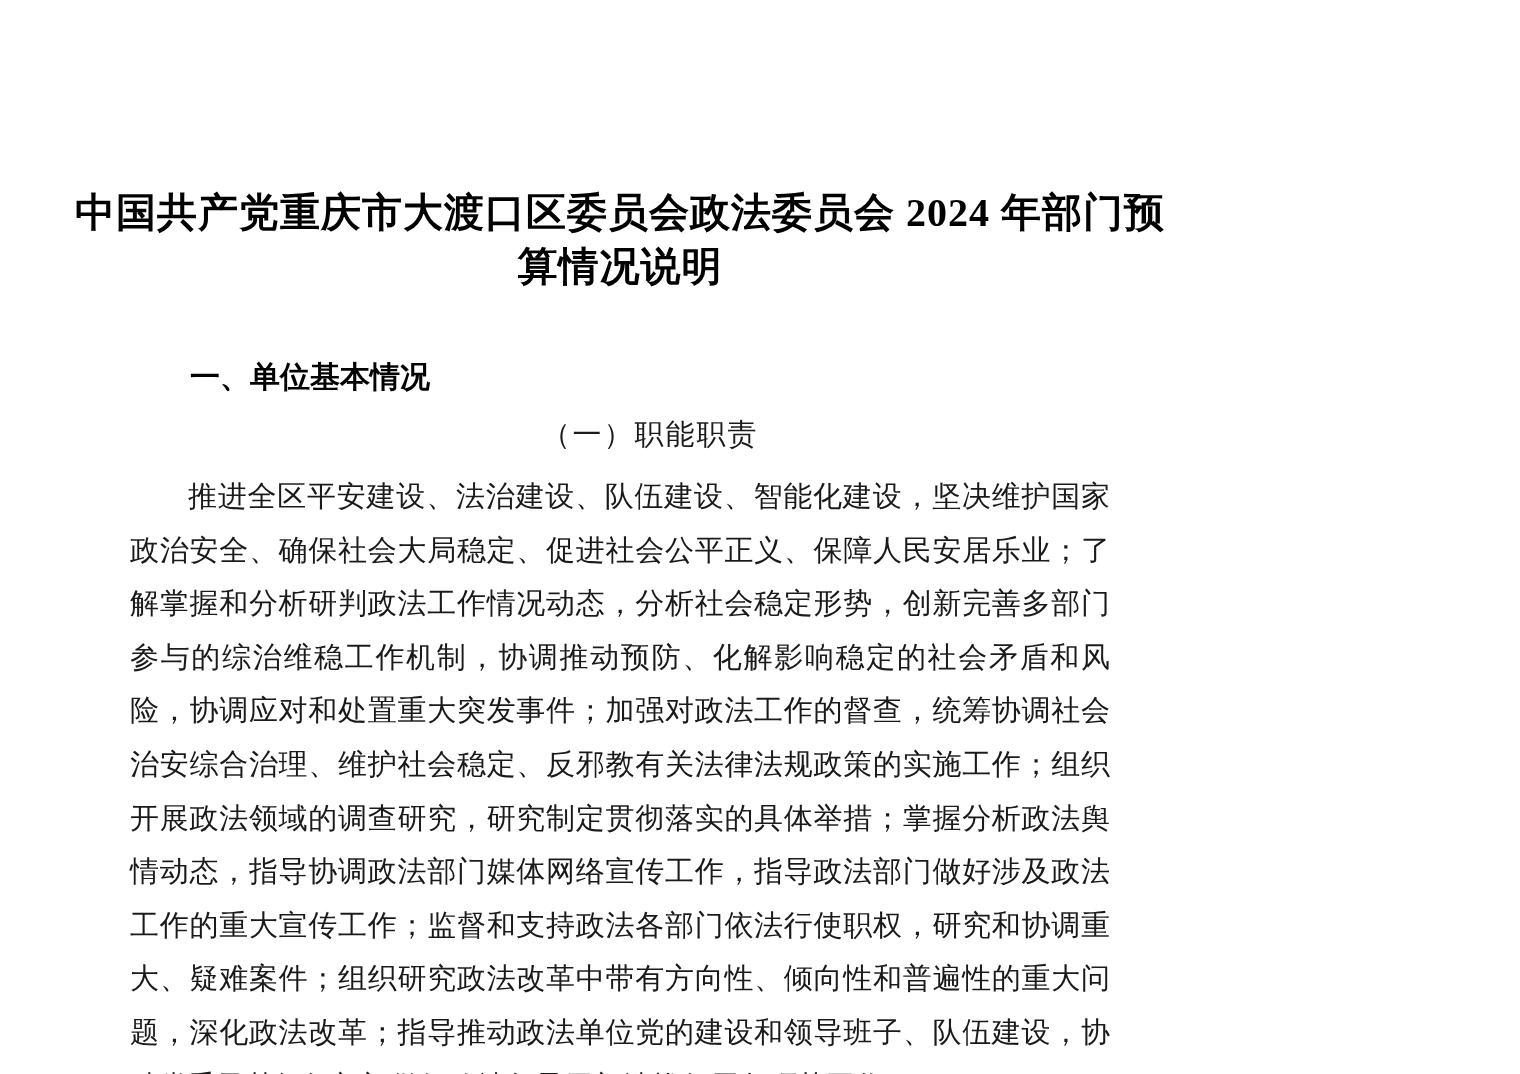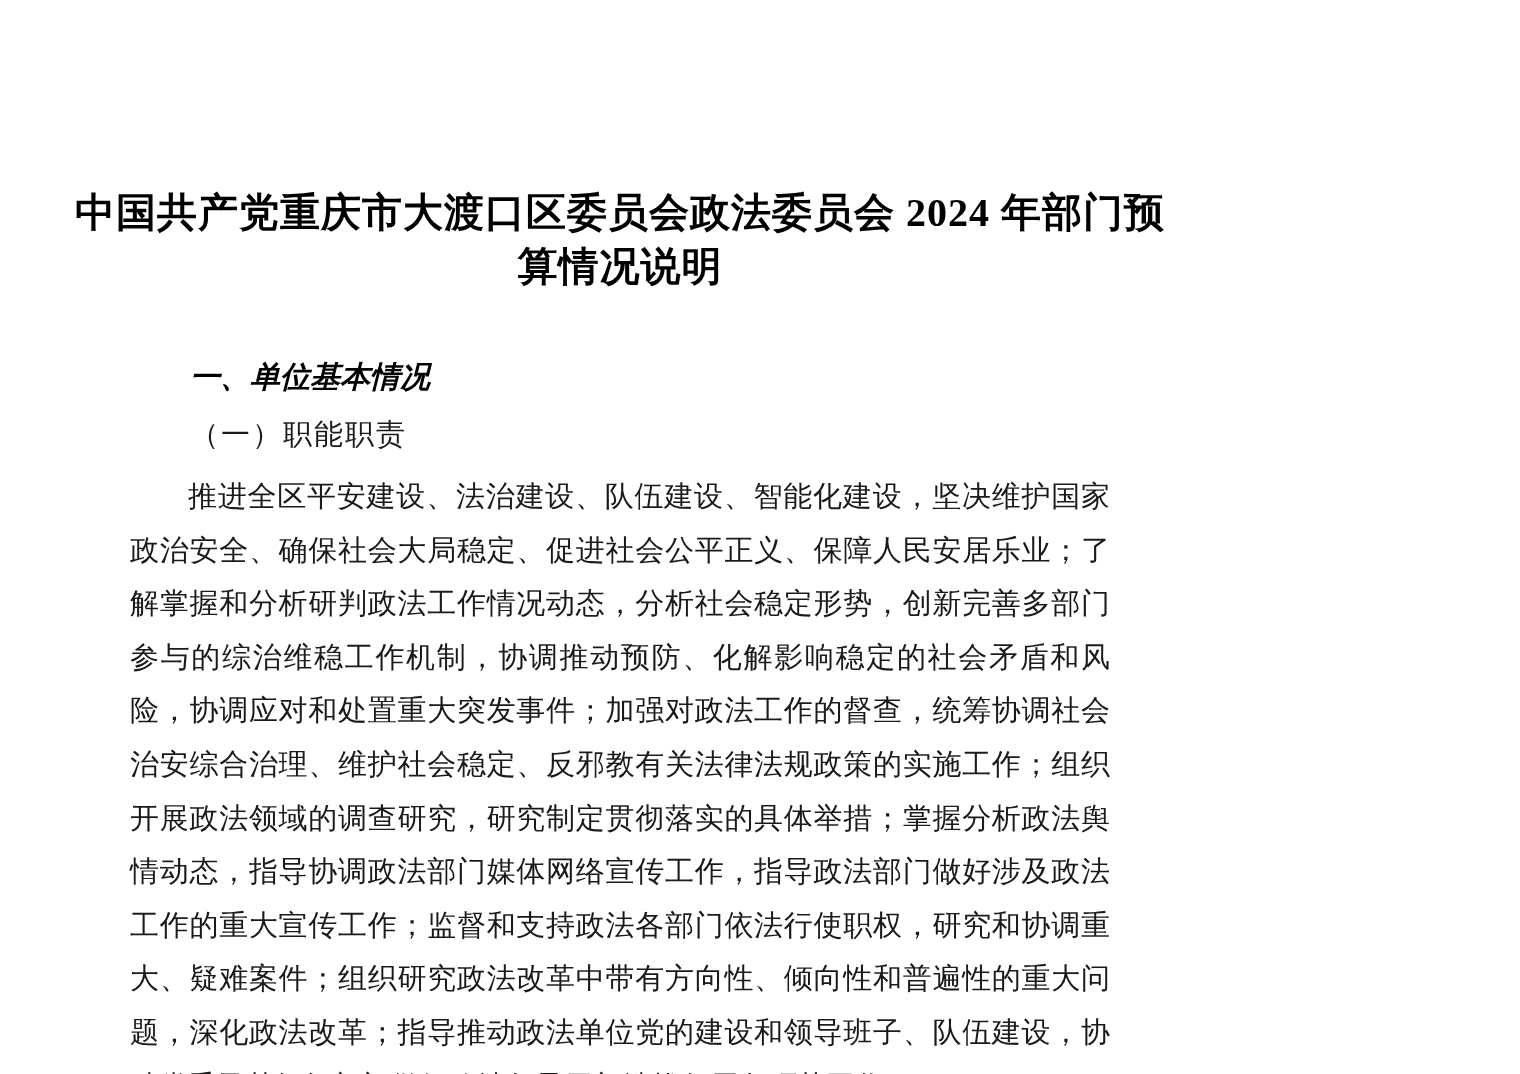--- a/index.html
+++ b/index.html
@@ -27,30 +27,30 @@
     color: #000000;
   }
   .section-heading {
     margin: 60px 130px 0 130px;
     padding-left: 60px;
     font-family: "Liberation Sans", sans-serif;
     font-weight: bold;
     font-size: 30px;
     line-height: 46px;
     color: #000000;
-    font-style: italic;
   }
   .sub-heading {
     margin: 12px 130px 0 130px;
     font-family: "Liberation Serif", serif;
     font-weight: normal;
     font-size: 29px;
     line-height: 44px;
     letter-spacing: 2px;
     color: #1a1a1a;
+    text-align: center;
   }
   .sub-heading.indented {
     padding-left: 60px;
   }
   .body-text {
     margin: 16px 130px 0 130px;
     font-family: Liberation Mono, monospace;
     font-size: 29px;
     line-height: 53.6px;
     text-align: justify;

